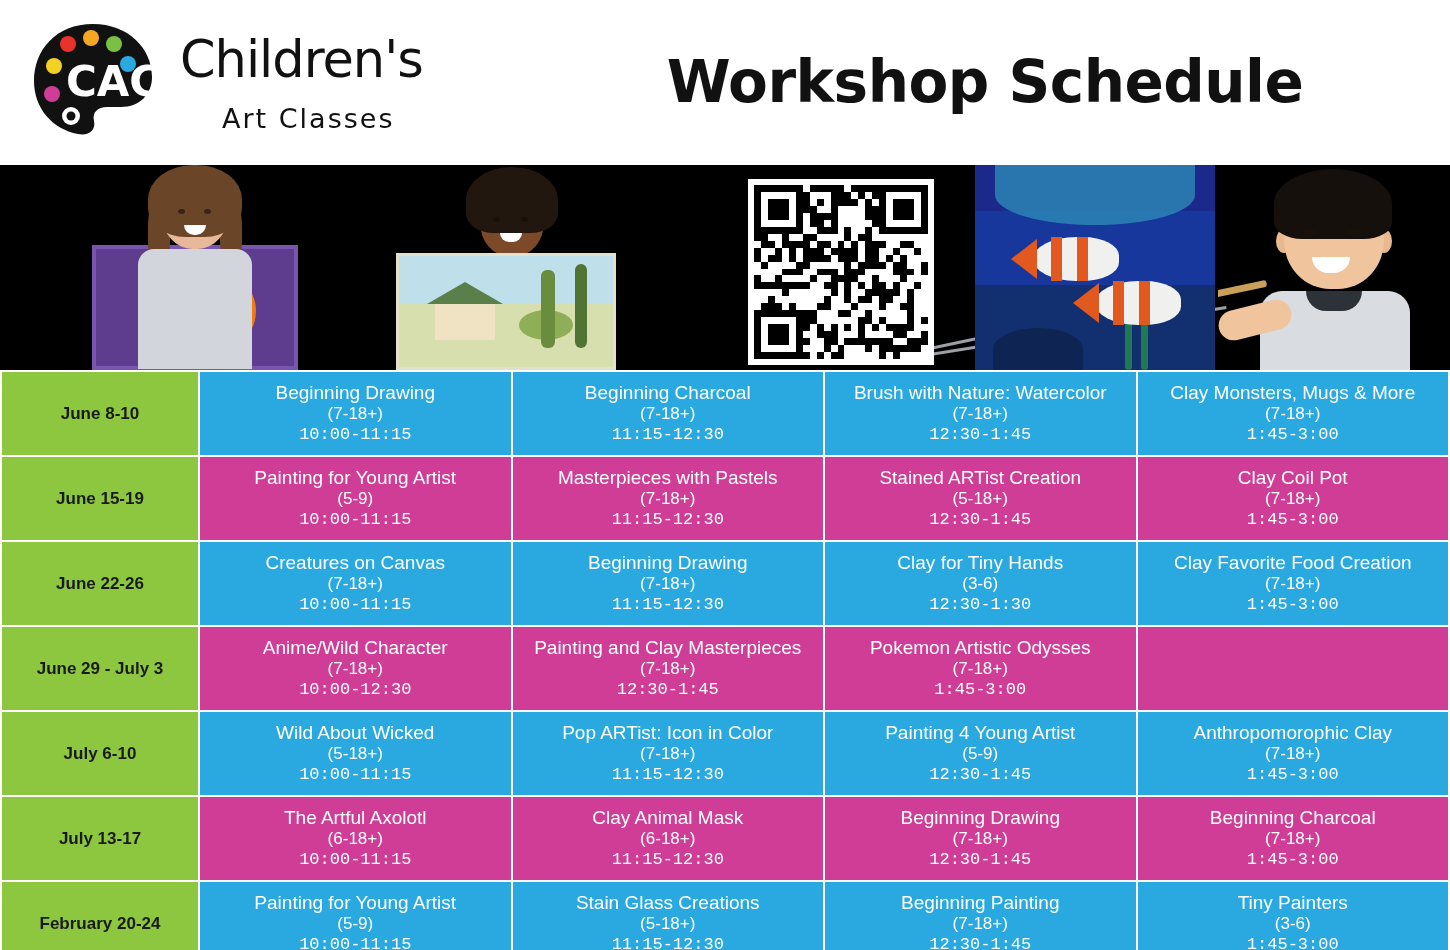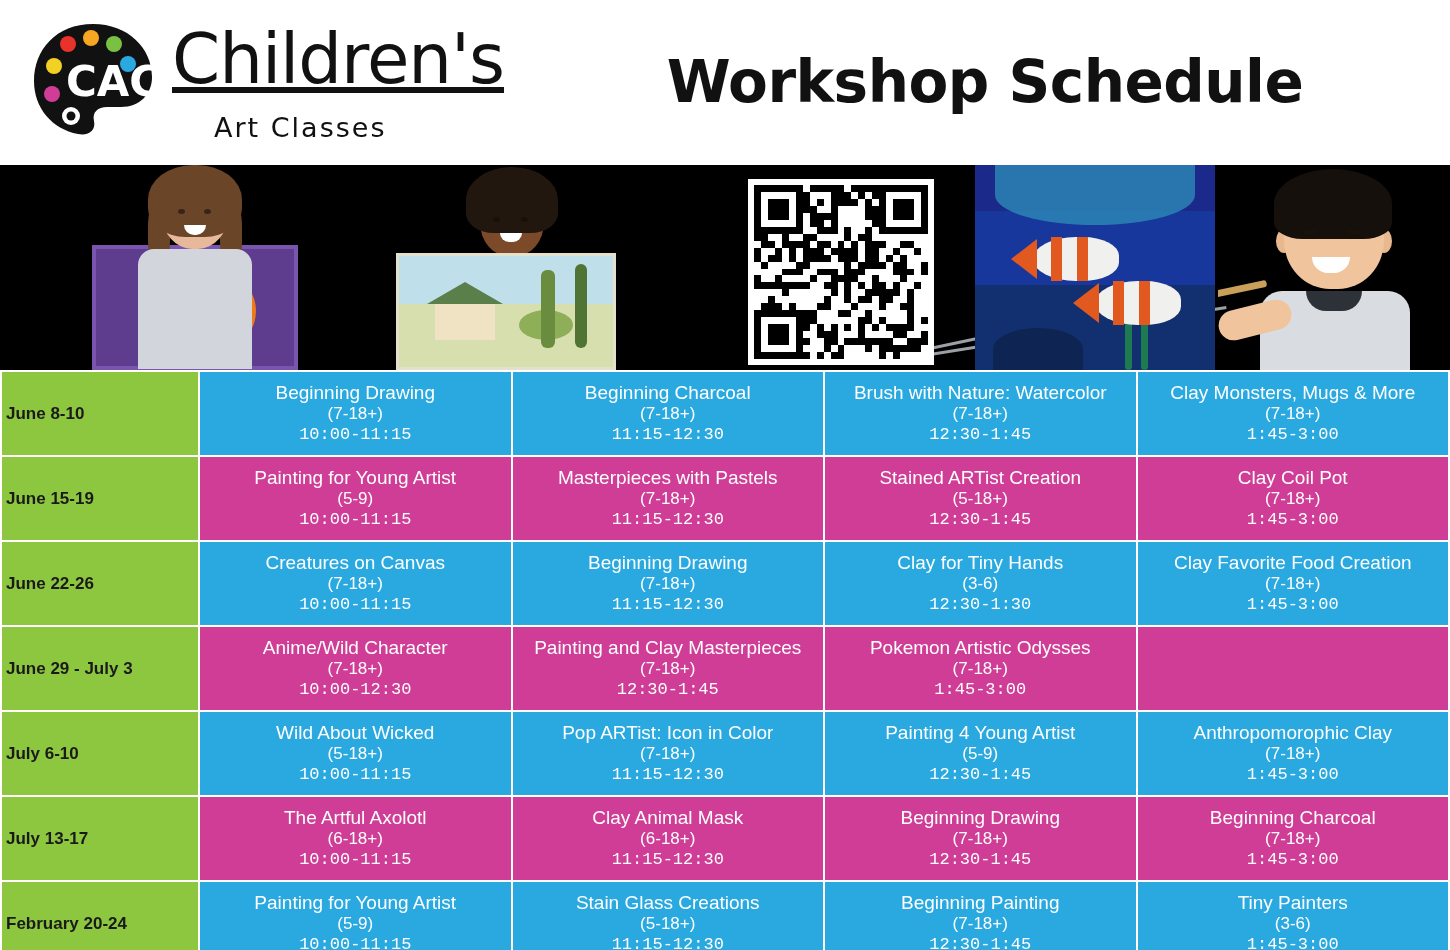--- a/index.html
+++ b/index.html
@@ -27,42 +27,41 @@
     display: flex;
     align-items: stretch;
     background: #ffffff;
   }
   .logo-block {
     width: 560px;
     display: flex;
     align-items: center;
     padding-left: 28px;
     box-sizing: border-box;
-    gap: 14px;
+    gap: 22px;
   }
   .logo-mark {
     position: relative;
     width: 130px;
     height: 130px;
     flex: 0 0 130px;
   }
   .logo-mark svg { display: block; }
   .logo-text {
     display: flex;
     flex-direction: column;
     justify-content: center;
     line-height: 1;
   }
   .logo-line1 {
-    font-size: 69px;
+    font-size: 51px;
     font-weight: 400;
     letter-spacing: -1px;
     color: #111111;
     font-family: "DejaVu Sans", sans-serif;
-    text-decoration: underline;
   }
   .logo-line2 {
     font-size: 27px;
     font-weight: 400;
     letter-spacing: 2px;
     color: #111111;
     padding-left: 42px;
     margin-top: 20px;
     font-family: "DejaVu Sans", sans-serif;
   }
@@ -257,20 +256,21 @@
     table-layout: fixed;
   }
   .schedule td {
     border: 2px solid #ffffff;
     padding: 0;
     vertical-align: middle;
   }
   .wk-cell {
     width: 196px;
     background: #8dc63f;
+    text-align: center;
   }
   .wk-label {
     font-size: 17px;
     font-weight: bold;
     color: #1a1a1a;
     padding: 6px 4px;
   }
   .cls-cell {
     text-align: center;
     color: #ffffff;

